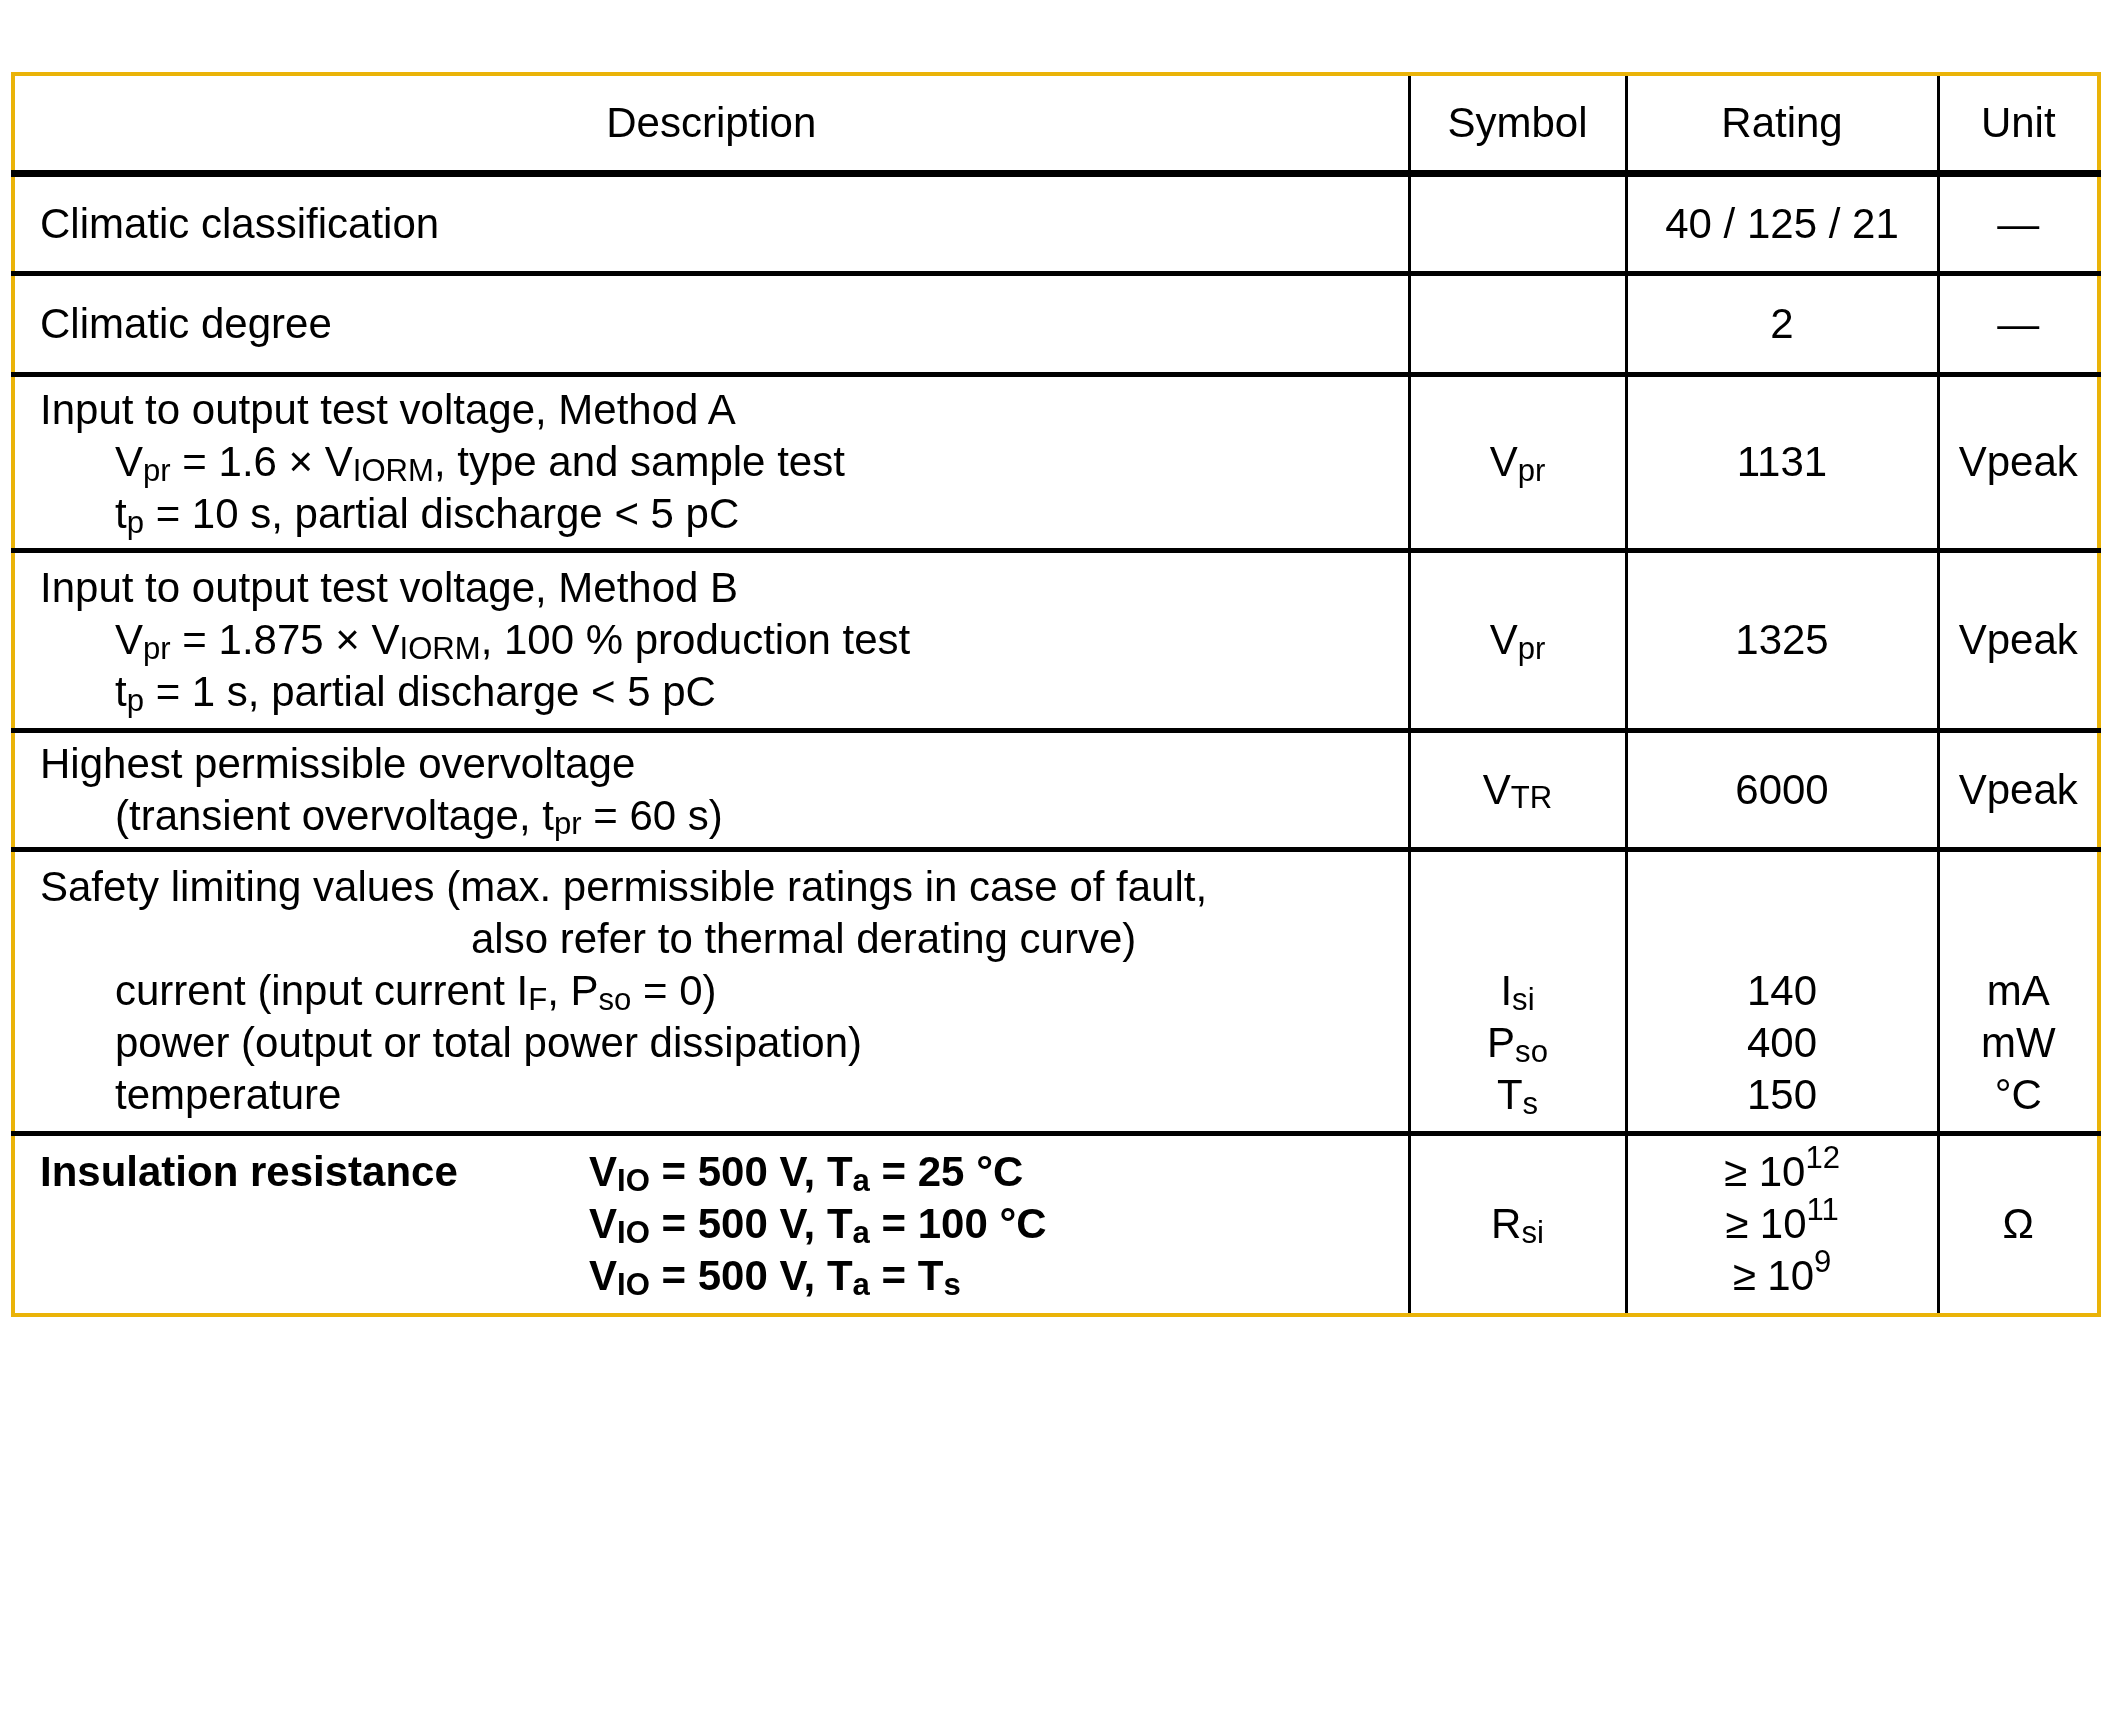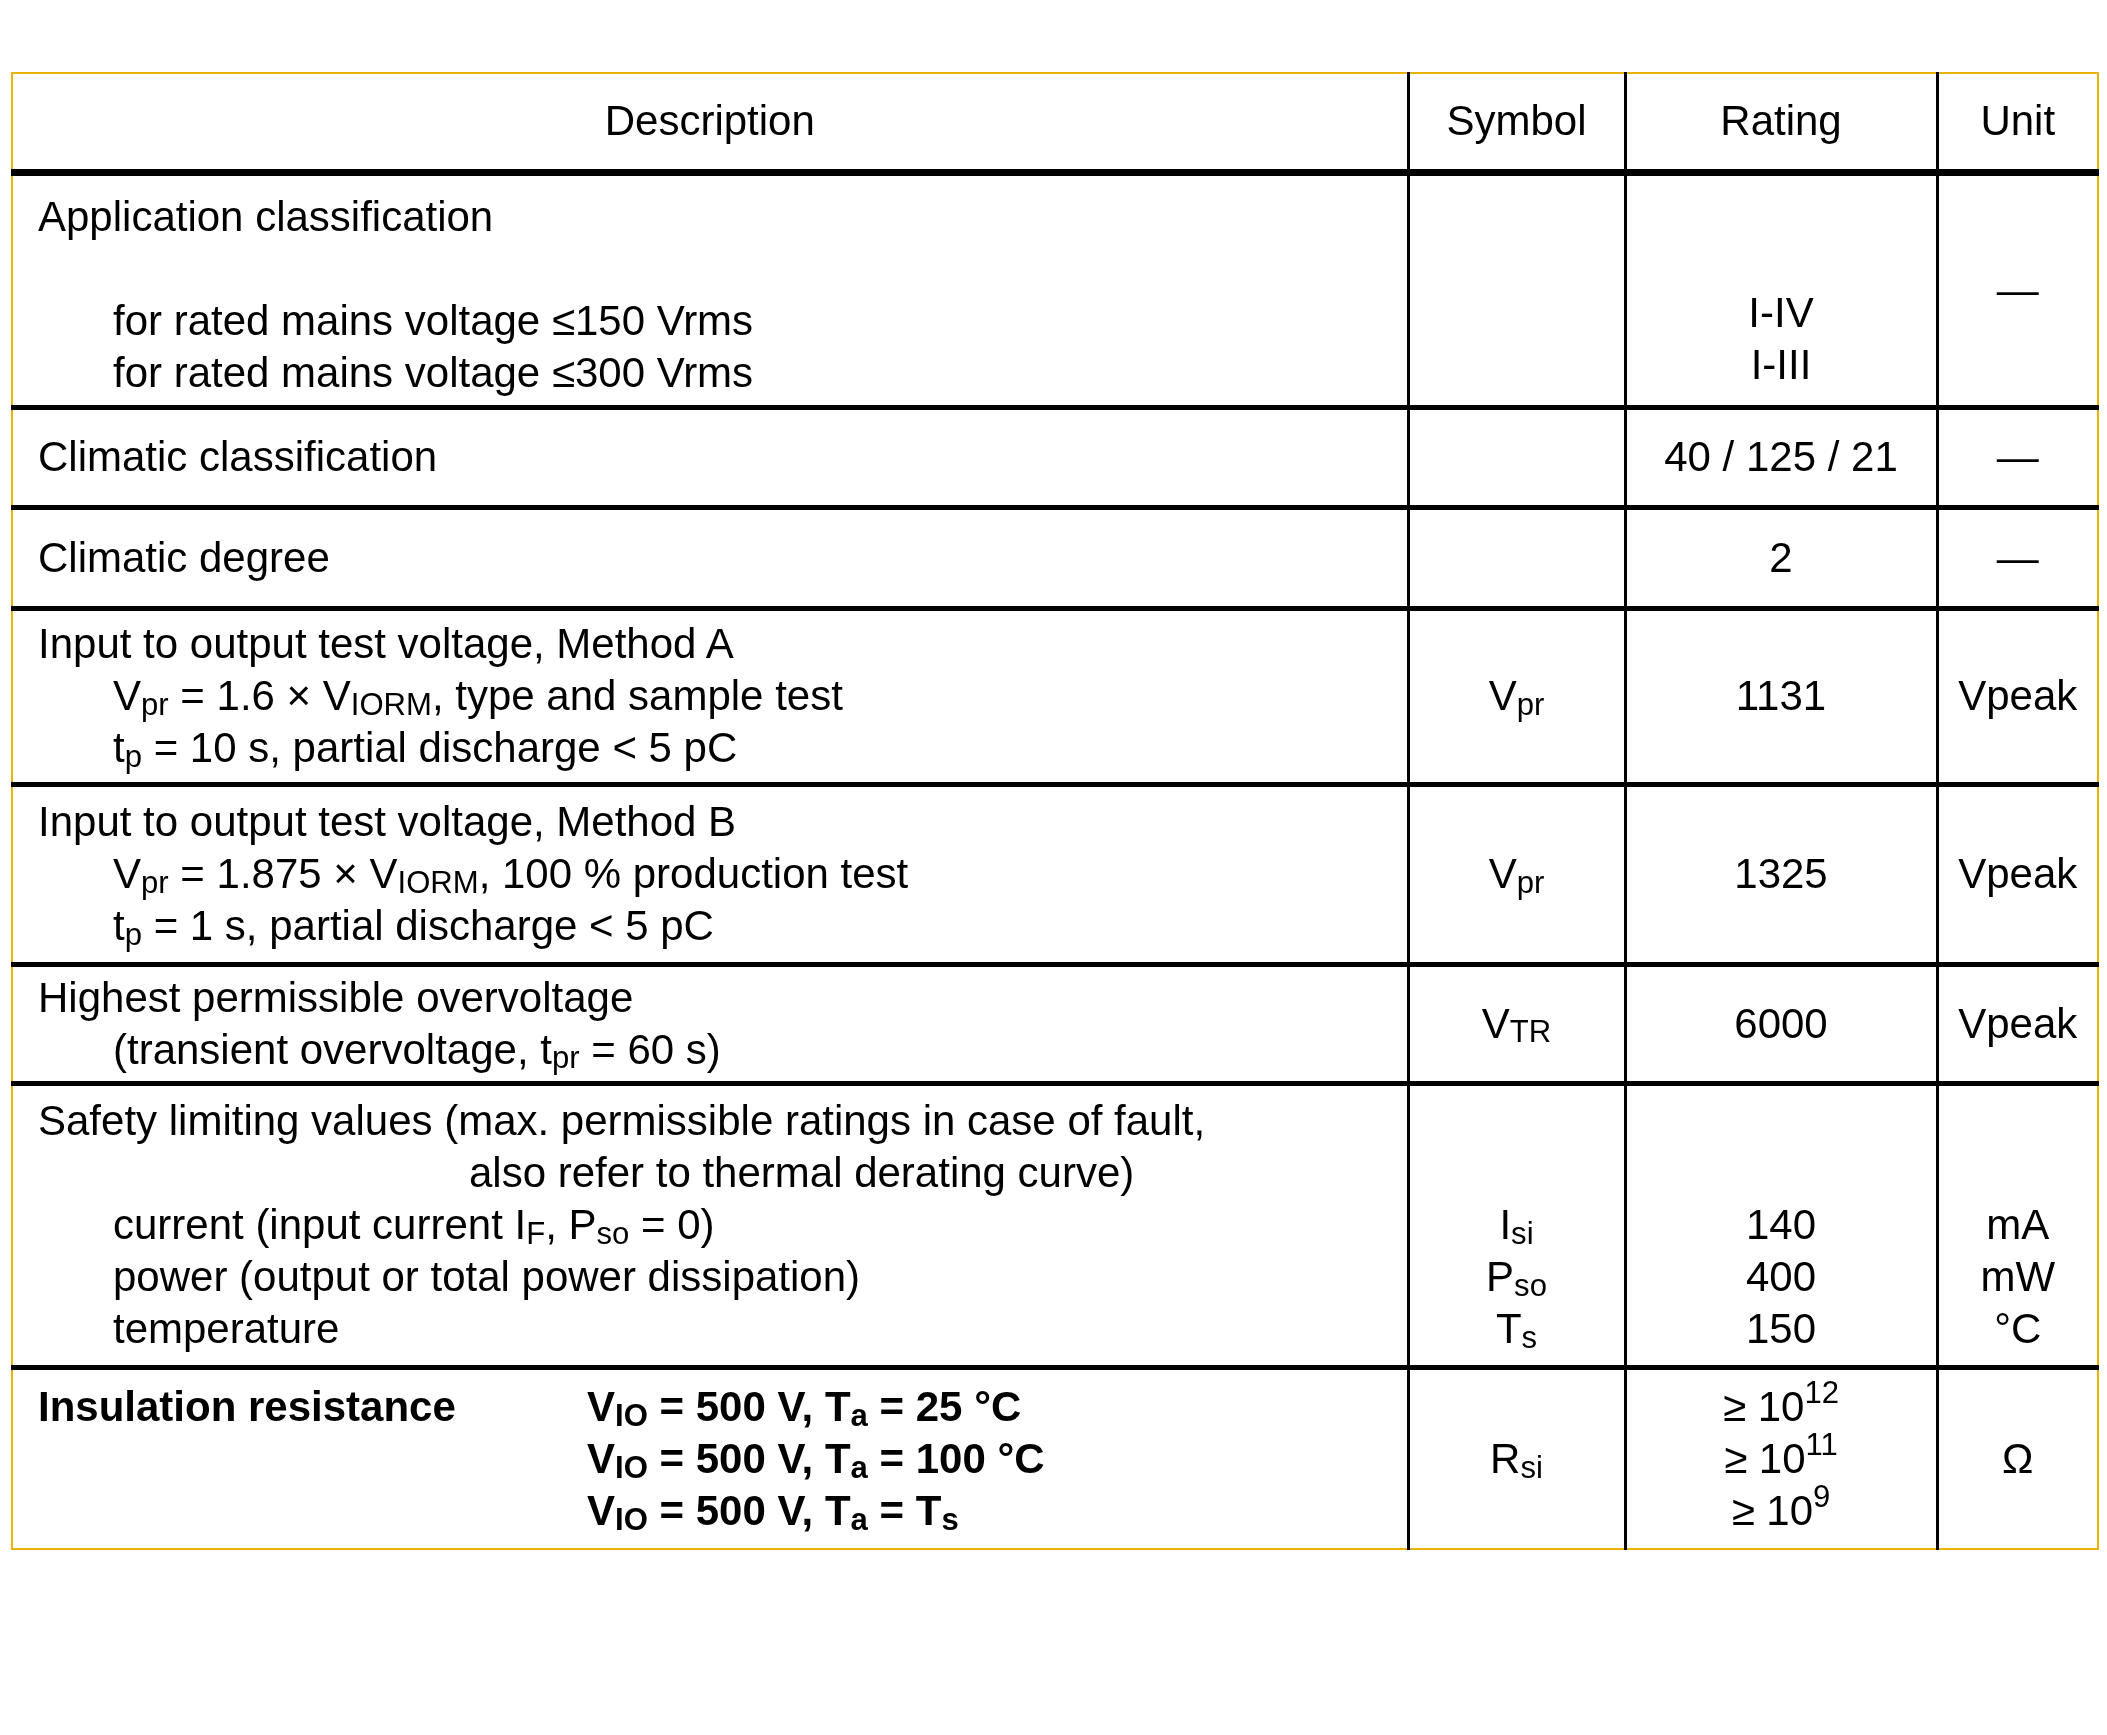--- a/index.html
+++ b/index.html
@@ -13,21 +13,21 @@
     font-size: 42px;
     color: #000000;
   }
   * { box-sizing: border-box; }
 
   .ratings-table {
     position: absolute;
     left: 11px;
     top: 72px;
     width: 2086px;
-    border: 2px solid #eab308;
+    border: 4px solid #eab308;
     border-collapse: collapse;
     table-layout: fixed;
   }
   th, td {
     border: 0 solid #000;
     padding: 0;
     font-weight: normal;
     vertical-align: middle;
   }
   
@@ -86,34 +86,20 @@
     <tr style="height:99px">
       <th class="center">Description</th>
       <th class="center vline">Symbol</th>
       <th class="center vline">Rating</th>
       <th class="center vline">Unit</th>
     </tr>
   </thead>
 
   <tbody>
 
-    <tr style="height:235px">
-      <td class="desc vtop pt20">
-        <div class="ln">Application classification</div>
-        <div class="ln spacer"></div>
-        <div class="ln indent">for rated mains voltage ≤150 Vrms</div>
-        <div class="ln indent">for rated mains voltage ≤300 Vrms</div>
-      </td>
-      <td class="center vline"></td>
-      <td class="center vline vbottom pb17">
-        <div class="ln">I-IV</div>
-        <div class="ln">I-III</div>
-      </td>
-      <td class="center vline">—</td>
-    </tr>
 
     <tr style="height:100px">
       <td class="desc">
         <div class="ln">Climatic classification</div>
       </td>
       <td class="center vline"></td>
       <td class="center vline">
         <div class="ln">40 / 125 / 21</div>
       </td>
       <td class="center vline">—</td>

